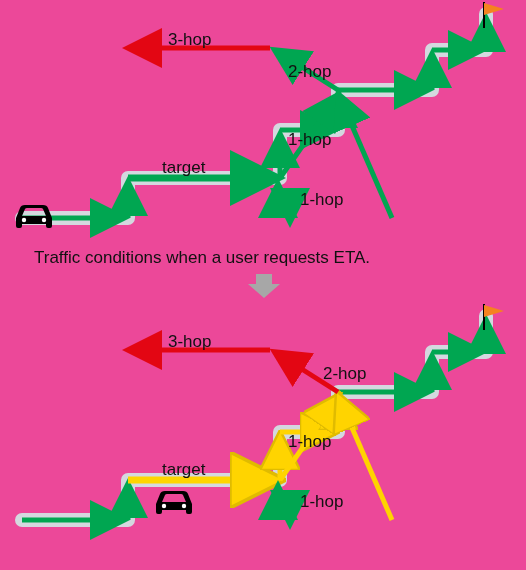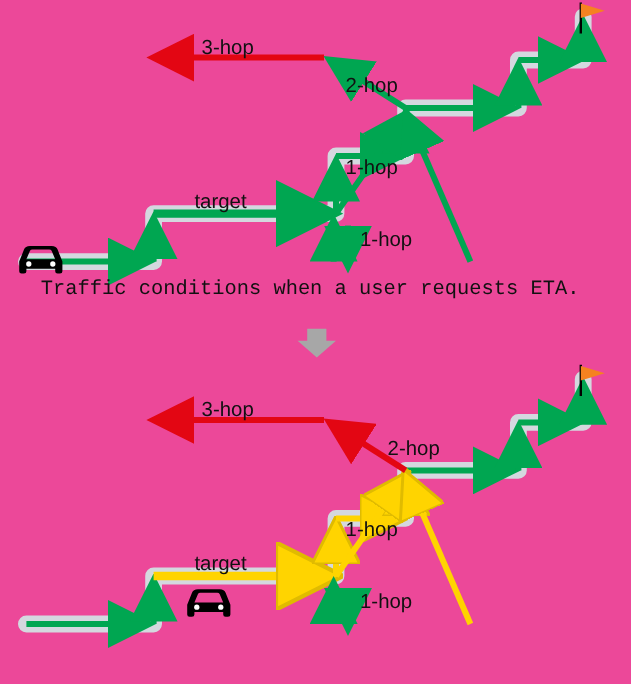--- a/index.html
+++ b/index.html
@@ -84,21 +84,21 @@
       <path d="M0 3 L20 9 L0 15 Z" fill="#f58220"></path>
     </g>
   </svg>
 
   <span class="lbl" style="left:168px; top:30px;">3-hop</span>
   <span class="lbl" style="left:288px; top:62px;">2-hop</span>
   <span class="lbl" style="left:288px; top:130px;">1-hop</span>
   <span class="lbl" style="left:162px; top:158px;">target</span>
   <span class="lbl" style="left:300px; top:190px;">1-hop</span>
 
-  <div class="caption" style="left:34px; top:232px;font-family:Liberation Mono, monospace;">Traffic conditions when a user requests ETA.</div>
+  <div class="caption" style="left:34px; top:248px;">Traffic conditions when a user requests ETA.</div>
 
   <svg width="40" height="30" style="position:absolute;left:244px;top:272px">
     <path d="M12 2 L28 2 L28 12 L36 12 L20 26 L4 12 L12 12 Z" fill="#a7a7a7"></path>
   </svg>
 
   <svg width="526" height="250" style="position:absolute;left:0;top:302px">
     <defs>
       <marker id="arrGreenB" markerWidth="8" markerHeight="8" refX="6" refY="4" orient="auto">
         <path d="M0,0 L8,4 L0,8 Z" fill="#00a651"></path>
       </marker>

